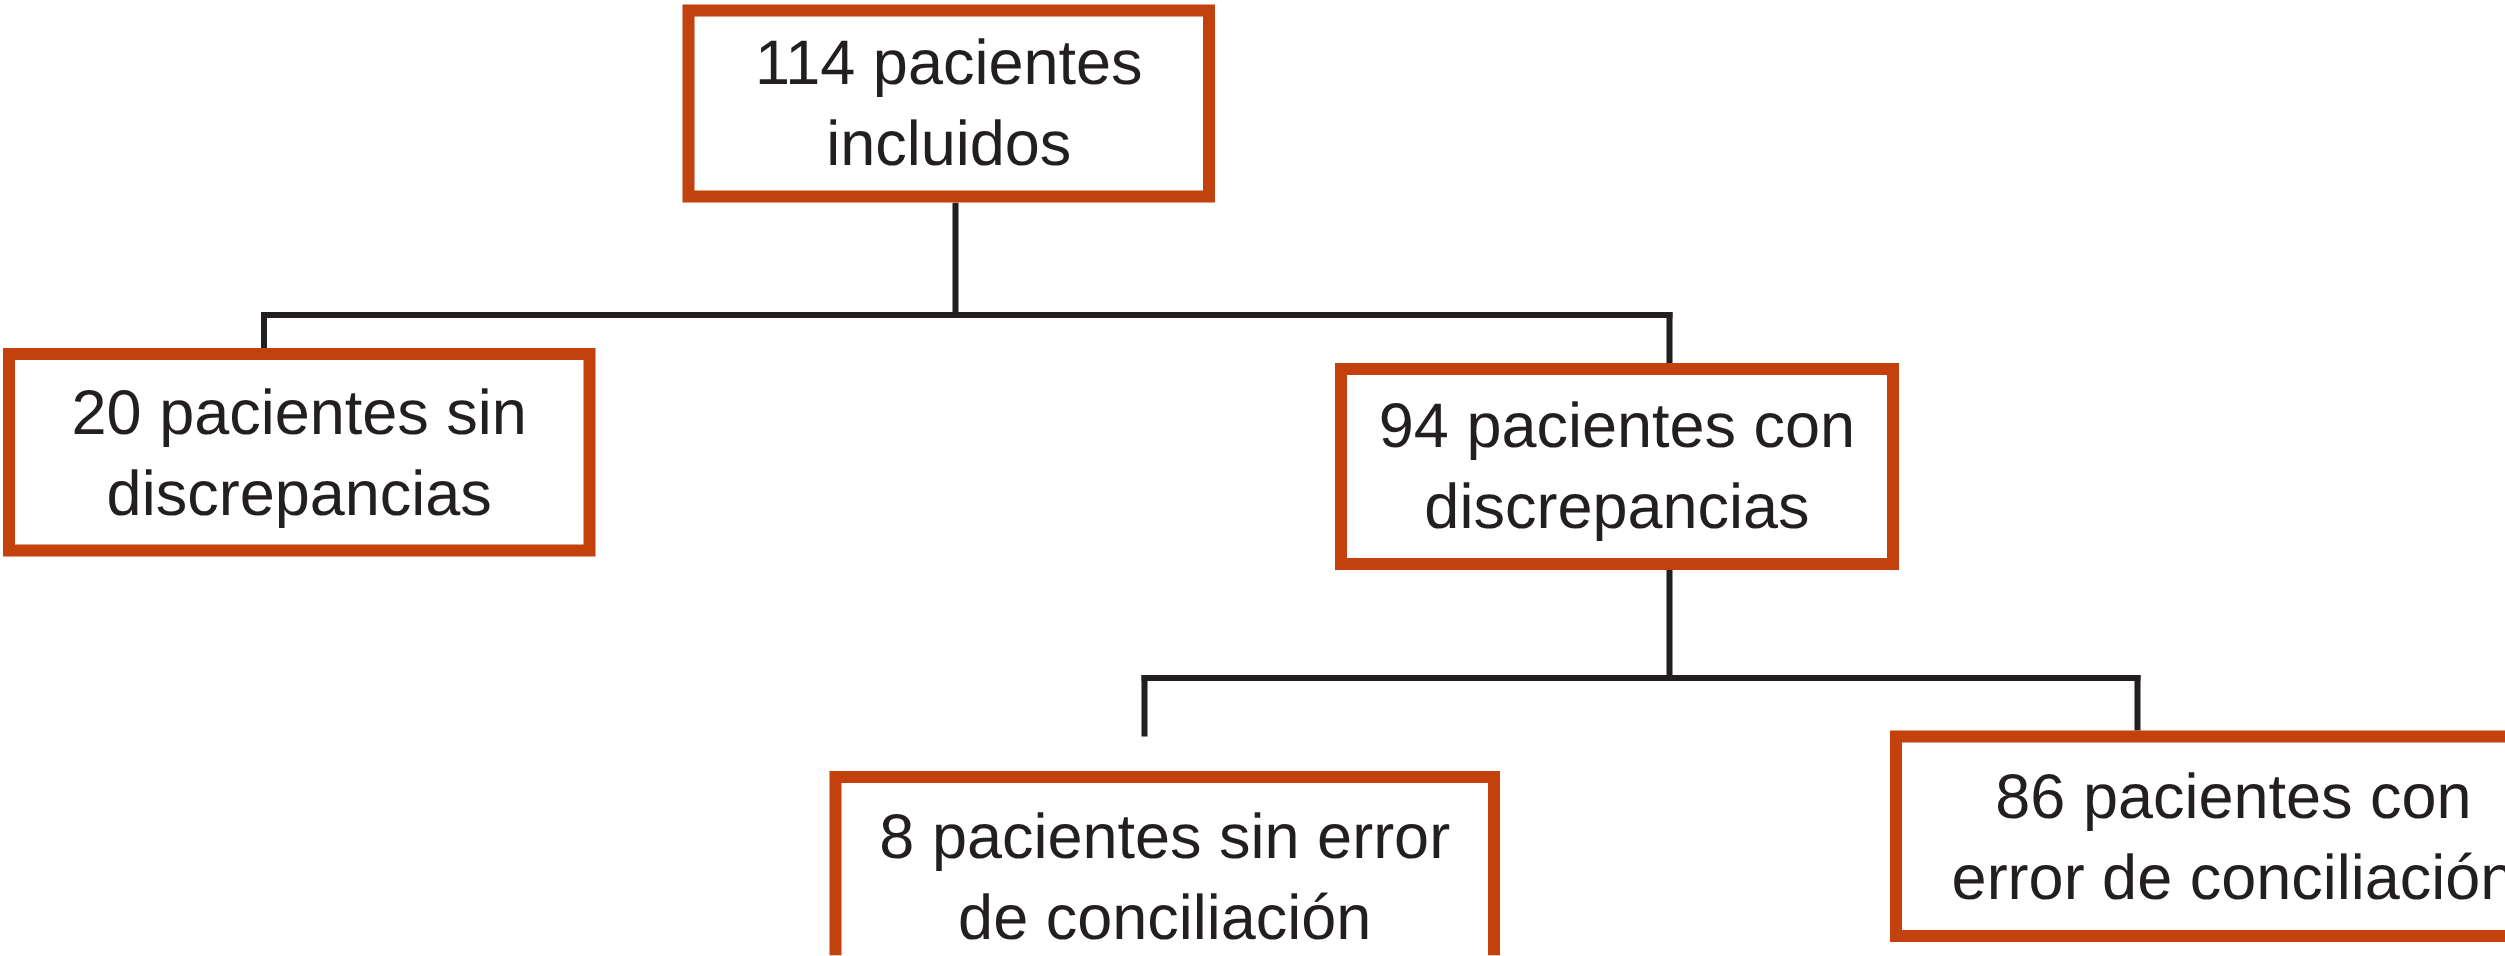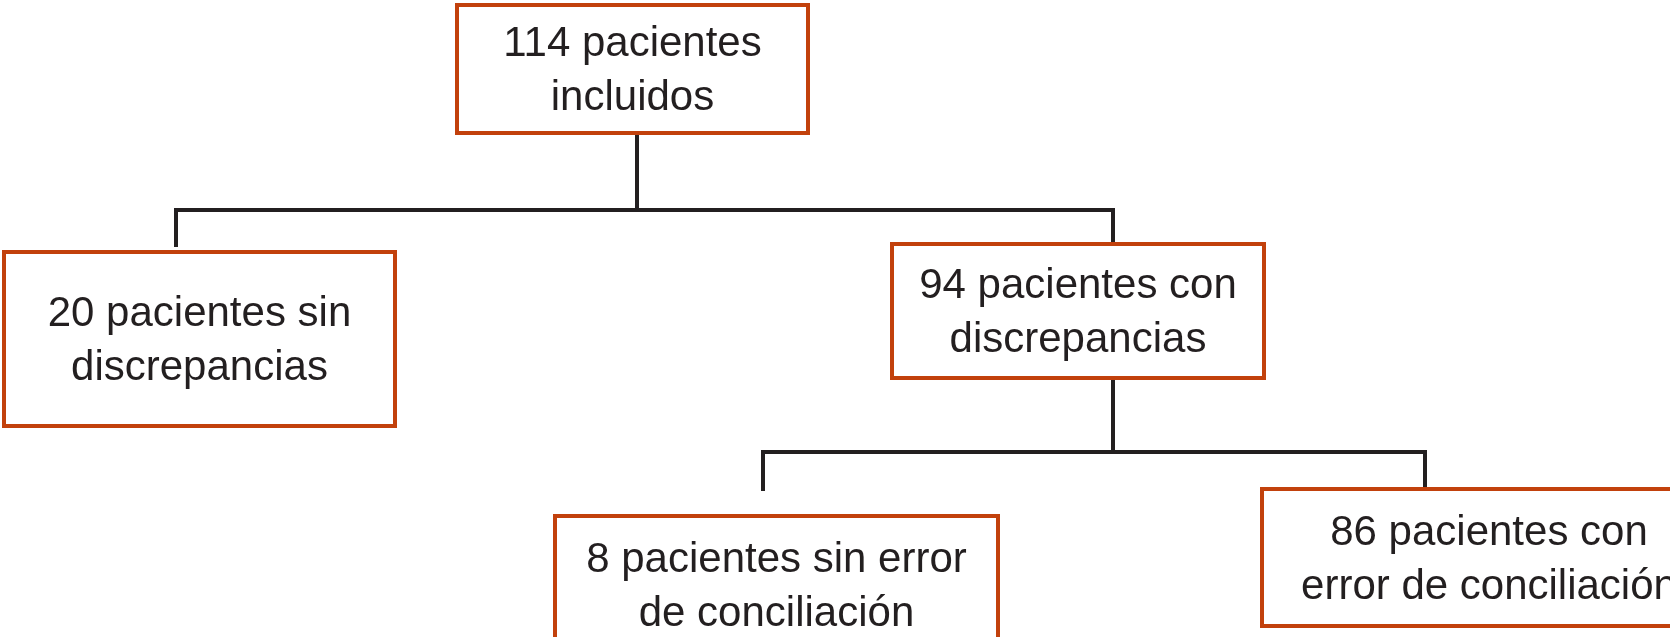--- a/index.html
+++ b/index.html
@@ -7,21 +7,21 @@
   .figure {
     position: relative;
     width: 1670px;
     height: 637px;
     background: #ffffff;
     font-family: "Liberation Sans", "DejaVu Sans", sans-serif;
     overflow: hidden;
   }
   .node {
     position: absolute;
-    border: 4px solid #c2410c;
+    border: 8px solid #c2410c;
     background: #ffffff;
     color: #231f20;
     display: flex;
     align-items: center;
     justify-content: center;
     text-align: center;
     font-size: 42px;
     line-height: 1.28;
     white-space: pre-line;
   }
@@ -49,21 +49,21 @@
 
   <div class="line h" style="left:761px; top:450px; width:666px;"></div>
 
   <div class="line v" style="left:761px; top:450px; height:41px;"></div>
 
   <div class="line v" style="left:1423px; top:450px; height:41px;"></div>
 
   <div class="node" style="left:455px; top:3px; width:355px; height:132px;">114 pacientes
 incluidos</div>
 
-  <div class="node" style="left:2px; top:250px; width:395px; height:178px;">20 pacientes sin
+  <div class="node" style="left:2px; top:232px; width:395px; height:139px;">20 pacientes sin
 discrepancias</div>
 
   <div class="node" style="left:890px; top:242px; width:376px; height:138px;">94 pacientes con
 discrepancias</div>
 
   <div class="node" style="left:553px; top:514px; width:447px; height:141px;">8 pacientes sin error
 de conciliación</div>
 
   <div class="node" style="left:1260px; top:487px; width:458px; height:141px;">86 pacientes con
 error de conciliación</div>

